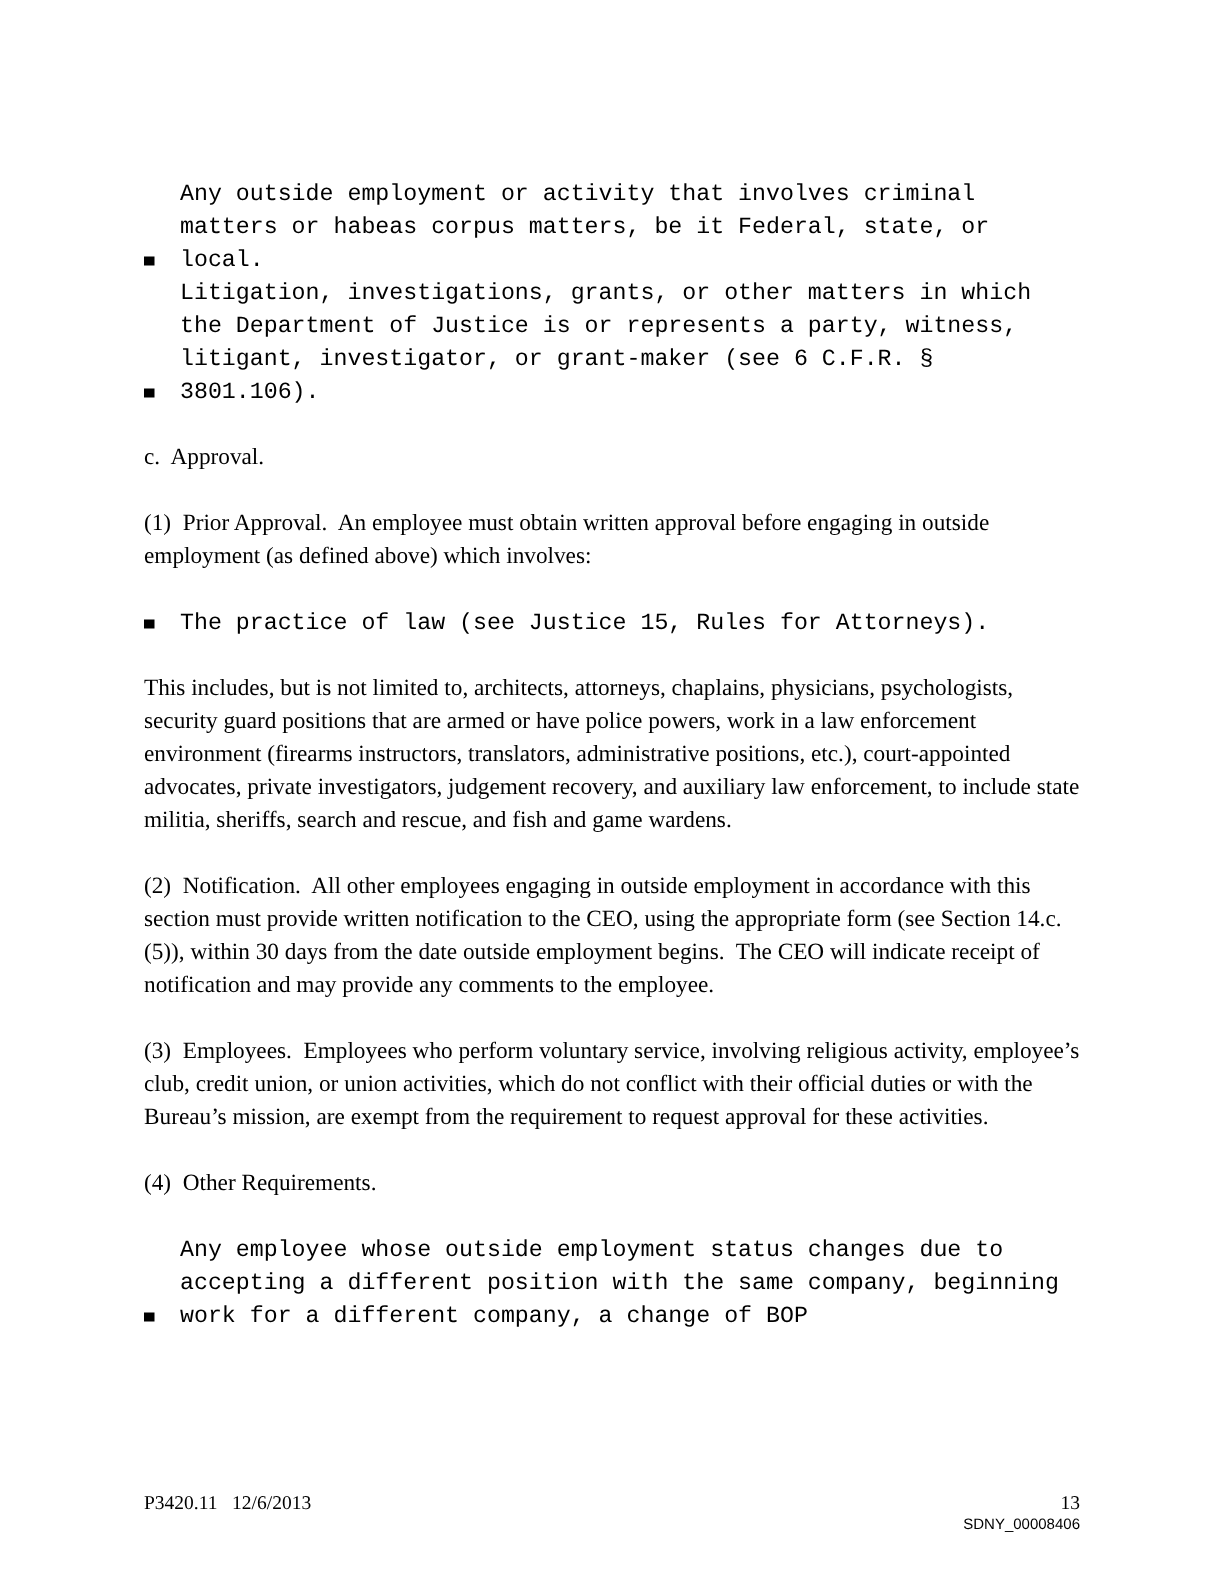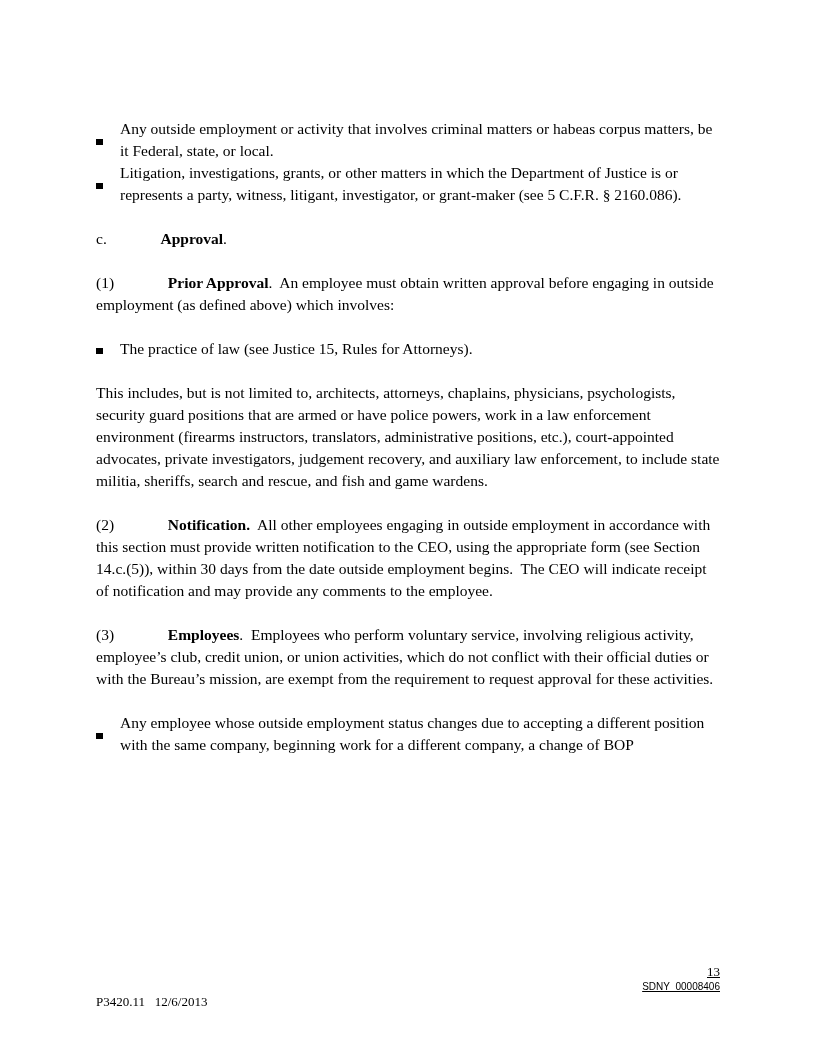--- a/index.html
+++ b/index.html
@@ -27,52 +27,52 @@
   .block {
     margin: 0 0 22px 0;
     white-space: pre-wrap;
   }
   .bullet-list {
     margin: 0 0 22px 0;
     padding: 0;
   }
   .bullet-item {
     display: flex;
-    align-items: center;
+    align-items: flex-end;
+    font-family: Liberation Mono, monospace;
   }
   .bullet-marker {
     flex: 0 0 24px;
     width: 24px;
   }
   .bullet-marker .sq {
     display: inline-block;
     width: 6.5px;
     height: 6.5px;
     background: #000000;
     margin-top: 8px;
   }
   .bullet-text {
     flex: 1;
     white-space: pre-wrap;
   }
-  b { font-weight: bold; margin-left: 46px; }
+  b { font-weight: normal; }
   .footer-left {
     position: absolute;
     left: 96px;
     top: 994px;
     font-size: 13px;
     line-height: 15px;
     white-space: pre-wrap;
   }
   .footer-right {
     position: absolute;
     right: 96px;
-    top: 964px;
+    top: 994px;
     text-align: right;
-    text-decoration: underline;
   }
   .page-number {
     font-size: 13px;
     line-height: 15px;
   }
   .bates-number {
     font-family: "Liberation Sans", sans-serif;
     font-size: 10px;
     line-height: 13px;
     margin-top: 1px;
@@ -84,41 +84,42 @@
 <div class="page">
   <div class="content">
 
     <div class="bullet-list">
       <div class="bullet-item">
         <span class="bullet-marker"><span class="sq"></span></span>
         <span class="bullet-text">Any outside employment or activity that involves criminal matters or habeas corpus matters, be it Federal, state, or local.</span>
       </div>
       <div class="bullet-item">
         <span class="bullet-marker"><span class="sq"></span></span>
-        <span class="bullet-text">Litigation, investigations, grants, or other matters in which the Department of Justice is or represents a party, witness, litigant, investigator, or grant-maker (see 5 C.F.R. § 2160.086).</span>
+        <span class="bullet-text">Litigation, investigations, grants, or other matters in which the Department of Justice is or represents a party, witness, litigant, investigator, or grant-maker (see 6 C.F.R. § 3801.106).</span>
       </div>
     </div>
 
     <div class="block"><span>c.  </span><b>Approval</b><span>.</span></div>
 
     <div class="block"><span>(1)  </span><b>Prior Approval</b><span>.  An employee must obtain written approval before engaging in outside employment (as defined above) which involves:</span></div>
 
     <div class="bullet-list">
       <div class="bullet-item">
         <span class="bullet-marker"><span class="sq"></span></span>
         <span class="bullet-text">The practice of law (see Justice 15, Rules for Attorneys).</span>
       </div>
     </div>
 
     <div class="block">This includes, but is not limited to, architects, attorneys, chaplains, physicians, psychologists, security guard positions that are armed or have police powers, work in a law enforcement environment (firearms instructors, translators, administrative positions, etc.), court-appointed advocates, private investigators, judgement recovery, and auxiliary law enforcement, to include state militia, sheriffs, search and rescue, and fish and game wardens.</div>
 
     <div class="block"><span>(2)  </span><b>Notification.</b><span>  All other employees engaging in outside employment in accordance with this section must provide written notification to the CEO, using the appropriate form (see Section 14.c.(5)), within 30 days from the date outside employment begins.  The CEO will indicate receipt of notification and may provide any comments to the employee.</span></div>
 
     <div class="block"><span>(3)  </span><b>Employees</b><span>.  Employees who perform voluntary service, involving religious activity, employee’s club, credit union, or union activities, which do not conflict with their official duties or with the Bureau’s mission, are exempt from the requirement to request approval for these activities.</span></div>
 
+    <div class="block"><span>(4)  </span><b>Other Requirements</b><span>.</span></div>
 
     <div class="bullet-list">
       <div class="bullet-item">
         <span class="bullet-marker"><span class="sq"></span></span>
         <span class="bullet-text">Any employee whose outside employment status changes due to accepting a different position with the same company, beginning work for a different company, a change of BOP</span>
       </div>
     </div>
 
   </div>
 

